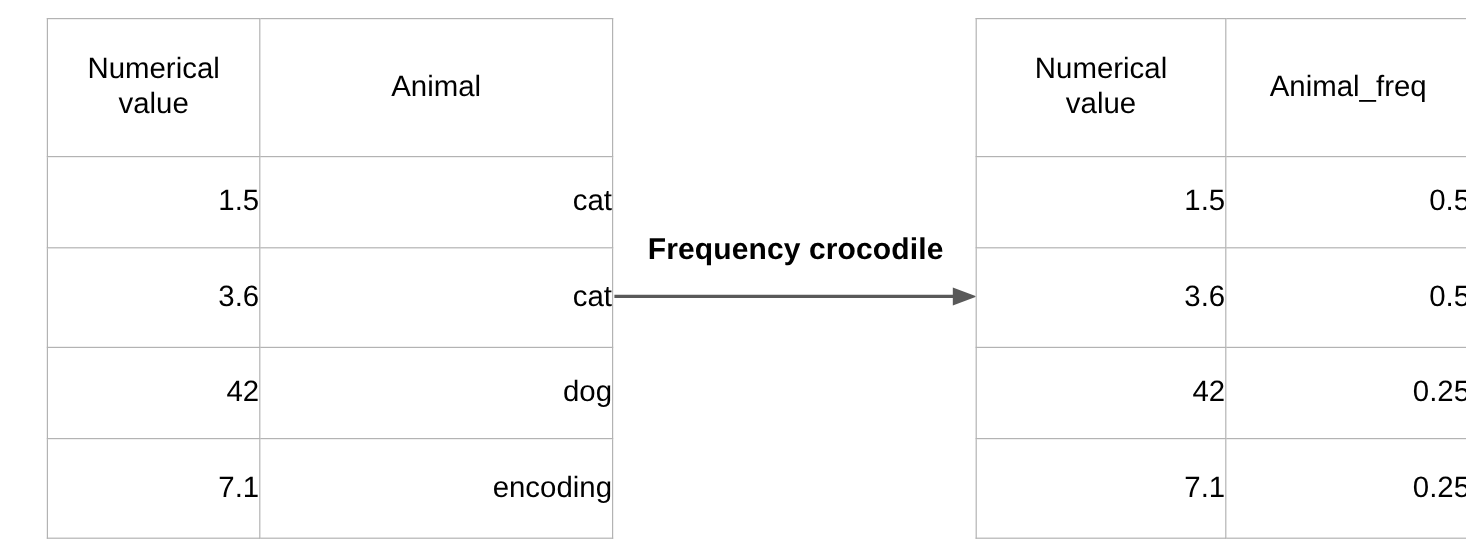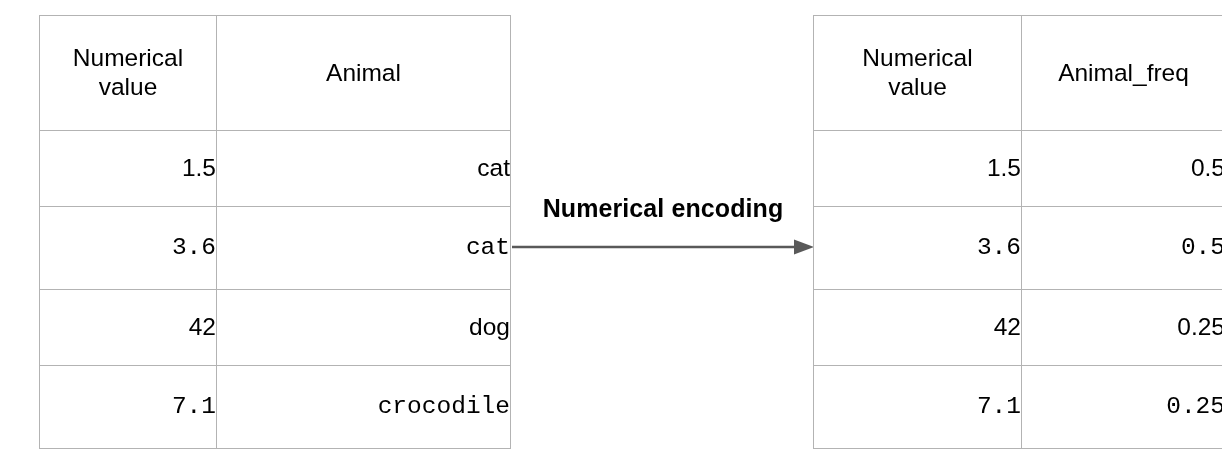--- a/index.html
+++ b/index.html
@@ -55,21 +55,21 @@
   #table-encoded {
     left: 793px;
     top: 15px;
     width: 412px;
   }
   #table-encoded col.c1 { width: 208px; }
   #table-encoded col.c2 { width: 204px; }
 
   .hdr-row th { height: 114px; text-align: center; }
   .body-row td { height: 75px; }
-  .body-row.tall td { height: 82px; font-family: Liberation Mono, monospace; }
+  .body-row.tall td { height: 82px; }
 
   .cell-num   { text-align: right; }
   .cell-text  { text-align: right; padding-left: 16px; }
 
   
   #transform-arrow {
     position: absolute;
     left: 488px;
     top: 232px;
     width: 310px;
@@ -117,26 +117,26 @@
       <tr class="body-row tall">
         <td class="cell-num">3.6</td>
         <td class="cell-text">cat</td>
       </tr>
       <tr class="body-row">
         <td class="cell-num">42</td>
         <td class="cell-text">dog</td>
       </tr>
       <tr class="body-row tall">
         <td class="cell-num">7.1</td>
-        <td class="cell-text">crocodile</td>
+        <td class="cell-text">encoding</td>
       </tr>
     </tbody>
   </table>
 
-  <div id="arrow-label">Numerical encoding</div>
+  <div id="arrow-label">Frequency crocodile</div>
 
   <svg id="transform-arrow" viewBox="0 0 310 30">
     <line x1="4" y1="15" x2="288" y2="15" stroke="#595959" stroke-width="2.6"></line>
     <polygon points="286,7.5 306,15 286,22.5" fill="#595959"></polygon>
   </svg>
 
   <table class="data-table" id="table-encoded">
     <colgroup>
         <col class="c1">
         <col class="c2">

